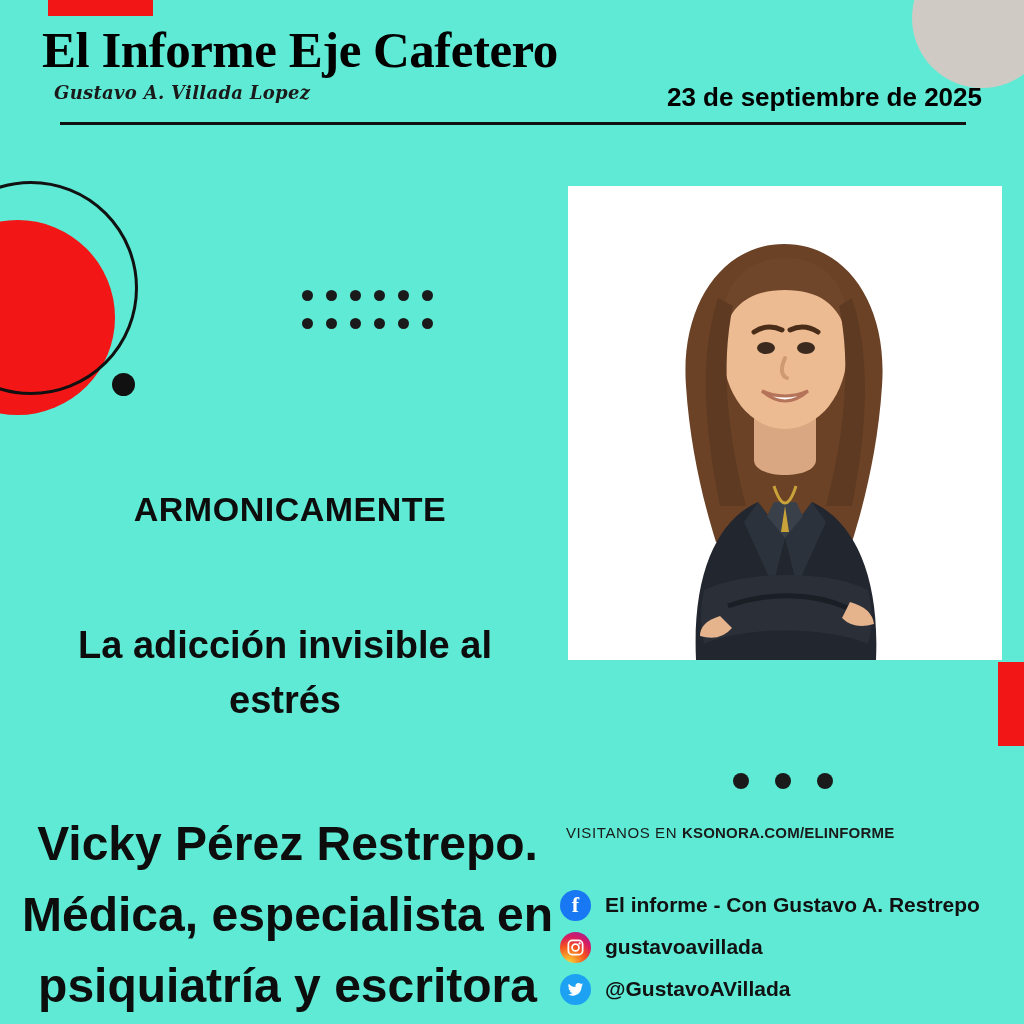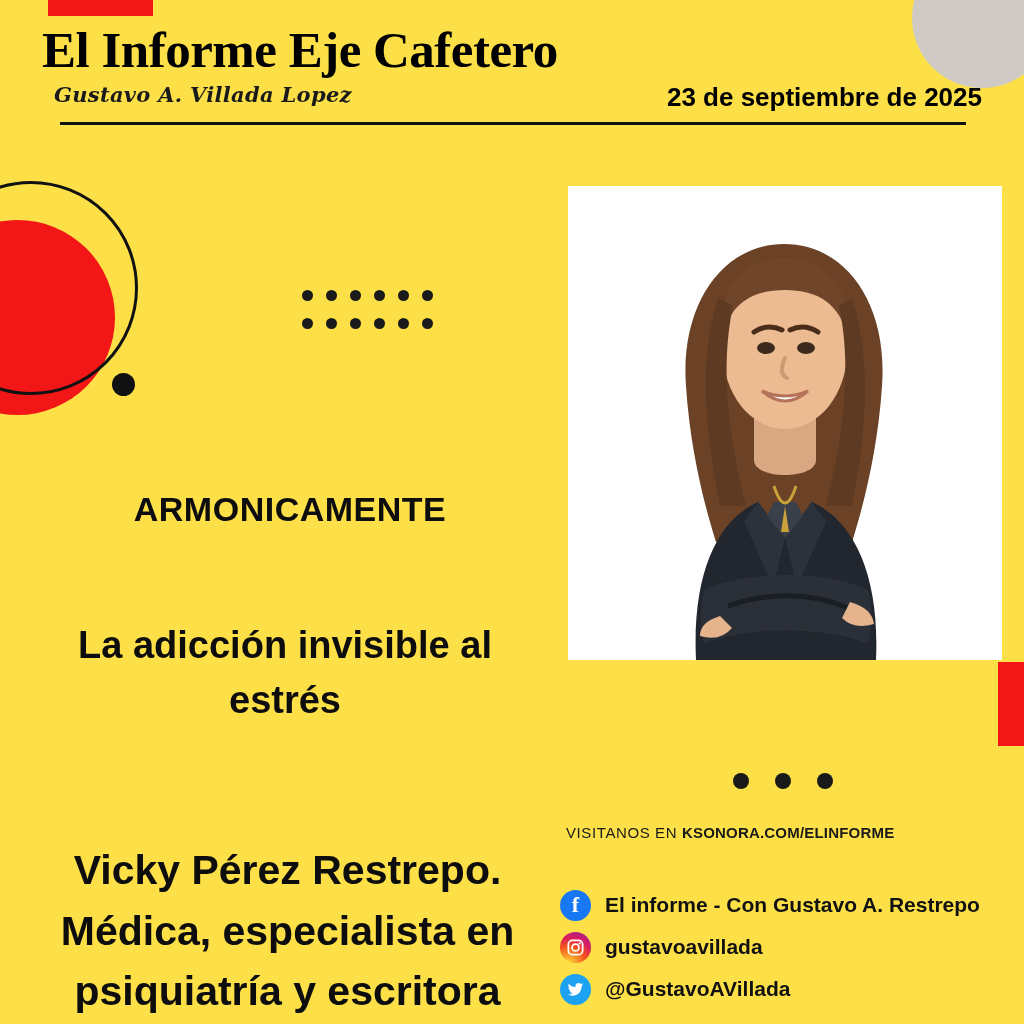--- a/index.html
+++ b/index.html
@@ -4,21 +4,21 @@
 <style>
   html, body {
     margin: 0;
     padding: 0;
     background: #ffffff;
   }
   #poster {
     position: relative;
     width: 1024px;
     height: 1024px;
-    background: #fde047;
+    background: #5eead4;
     overflow: hidden;
     font-family: "Liberation Sans", sans-serif;
     color: #0d0d0d;
   }
 
   
   .corner-red-top {
     position: absolute;
     left: 48px;
     top: 0;
@@ -65,21 +65,21 @@
     height: 38px;
     margin-top: 4px;
   }
   .masthead-author {
     position: absolute;
     left: 12px;
     top: 0;
     font-family: "DejaVu Serif", serif;
     font-style: italic;
     font-weight: bold;
-    font-size: 21px;
+    font-size: 18px;
     color: #1a1a1a;
     letter-spacing: 0.3px;
   }
   .masthead-date {
     position: absolute;
     right: 0;
     top: 0;
     font-family: "Liberation Sans", sans-serif;
     font-weight: bold;
     font-size: 26px;
@@ -184,25 +184,24 @@
     font-weight: bold;
     line-height: 1.45;
     color: #0d0d0d;
   }
   .guest {
     position: absolute;
     left: 20px;
     top: 808px;
     width: 535px;
     text-align: center;
-    font-size: 41px;
+    font-size: 48px;
     font-weight: bold;
     line-height: 1.48;
     color: #0d0d0d;
-    margin-top: 32px;
   }
 
   
   .photo-frame {
     position: absolute;
     left: 568px;
     top: 186px;
     width: 434px;
     height: 474px;
     background: #ffffff;

